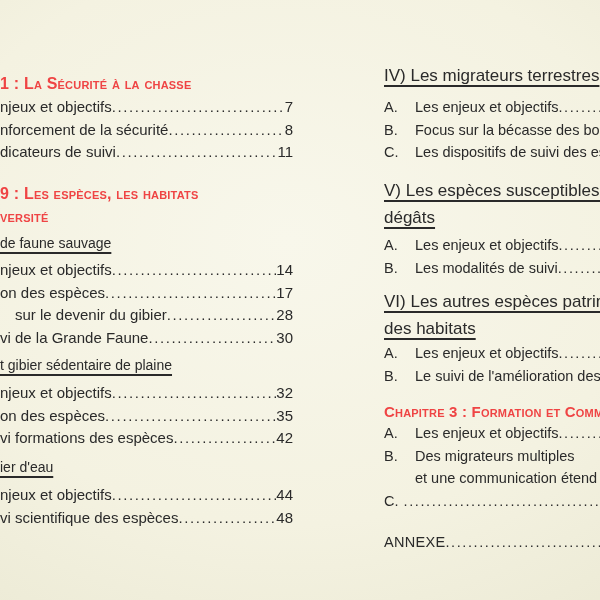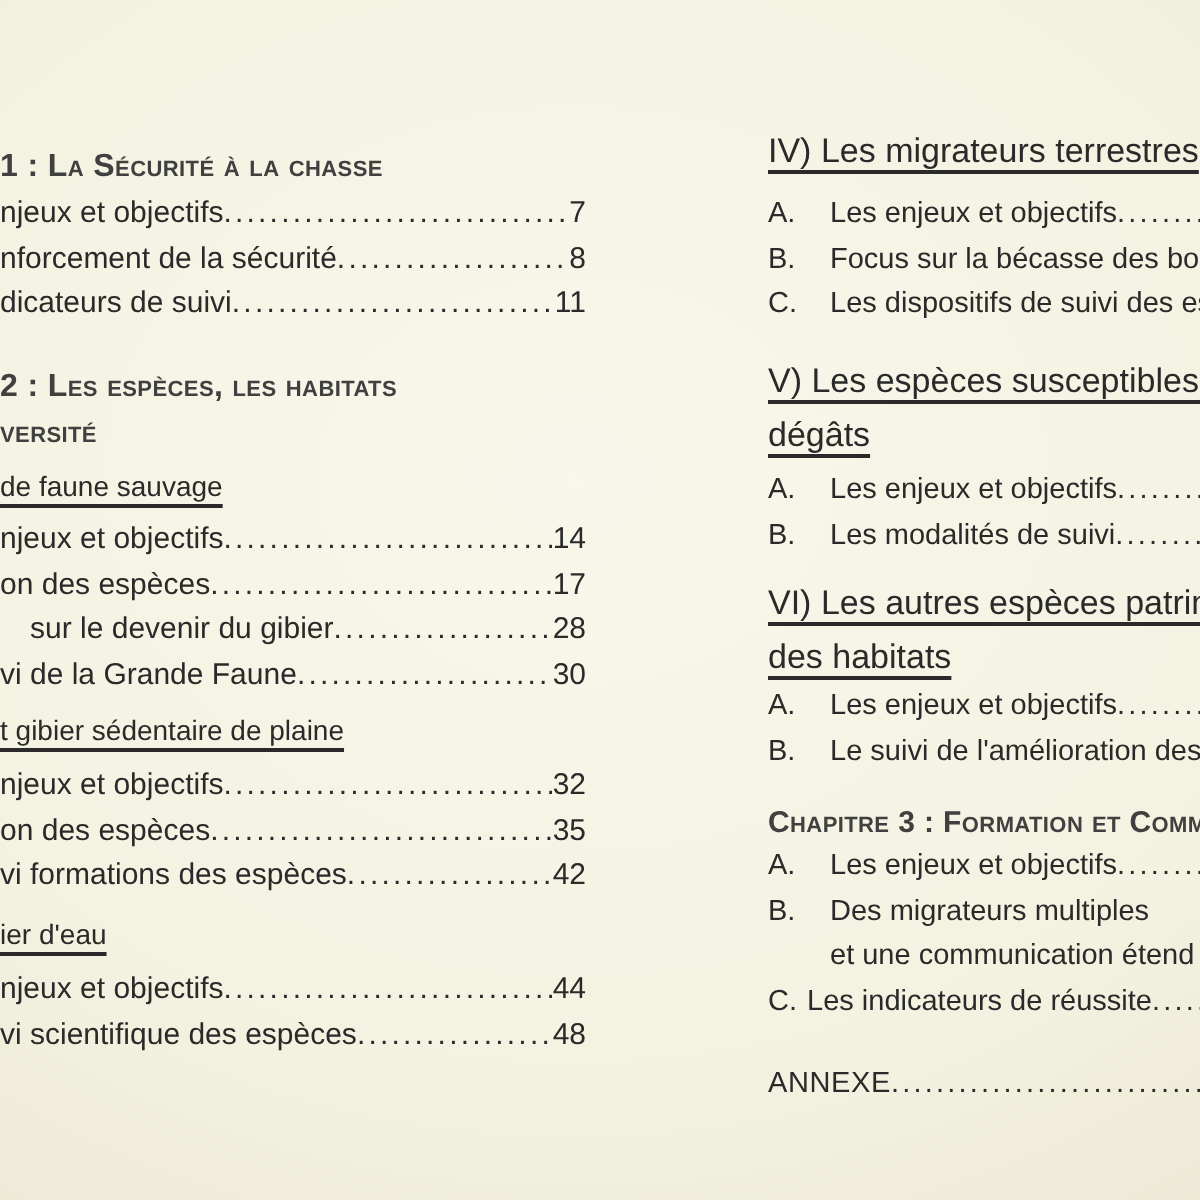--- a/index.html
+++ b/index.html
@@ -7,21 +7,21 @@
     width:600px;height:600px;overflow:hidden;position:relative;
     font-family:"Liberation Sans", sans-serif;
     background:radial-gradient(ellipse 120% 95% at 48% 40%, #f8f7eb 0%, #f4f2e1 50%, #ecead5 80%, #ddd9c1 100%);
     color:#2a2a2a;
   }
   .col{position:absolute;top:0;}
   .col-left{left:0;width:293px;}
   .col-right{left:384px;width:230px;}
   .abs{position:absolute;left:0;right:0;}
   .red-heading{
-    color:#404040;font-variant:small-caps;font-weight:700;
+    color:#ef4444;font-variant:small-caps;font-weight:700;
     font-size:16px;line-height:23px;white-space:nowrap;letter-spacing:.2px;
   }
   .black-heading{
     font-size:14px;line-height:27px;white-space:nowrap;
     text-decoration:underline;text-underline-offset:4px;text-decoration-thickness:1.5px;
   }
   .r-heading{font-size:17px;line-height:27px;white-space:nowrap;
     text-decoration:underline;text-underline-offset:4px;text-decoration-thickness:1.5px;}
   .rows .row{display:flex;align-items:baseline;font-size:15px;line-height:22.5px;}
   .row .lbl{flex:0 0 auto;white-space:nowrap;}
@@ -55,21 +55,21 @@
         <span class="pg">8</span>
     </div>
     <div class="row">
       <span class="lbl">dicateurs de suivi</span>
         <span class="dots">........................................................................................................................</span>
         <span class="pg">11</span>
     </div>
   </div>
 
   <div class="abs red-heading" style="top:182px">
-    <div>2 : Les espèces, les habitats</div>
+    <div>9 : Les espèces, les habitats</div>
     <div>versité</div>
   </div>
 
   <div class="abs black-heading" style="top:230px">de faune sauvage</div>
 
   <div class="abs rows" style="top:259px">
     <div class="row">
       <span class="lbl">njeux et objectifs</span>
         <span class="dots">........................................................................................................................</span>
         <span class="pg">14</span>
@@ -193,21 +193,20 @@
     <div class="rrow">
       <span class="mk">B.</span>
         <span class="lbl">Des migrateurs multiples</span>
     </div>
     <div class="rrow">
       <span class="mk"></span>
         <span class="lbl">et une communication étend</span>
     </div>
     <div class="rrow tight">
       <span class="mk">C.</span>
-        <span class="lbl">Les indicateurs de réussite</span>
         <span class="dots">........................................................................................................................</span>
     </div>
   </div>
 
   <div class="abs annexe-row" style="top:534px">
     <span class="lbl">ANNEXE</span>
       <span class="dots">........................................................................................................................</span>
   </div>
 </div>
 

